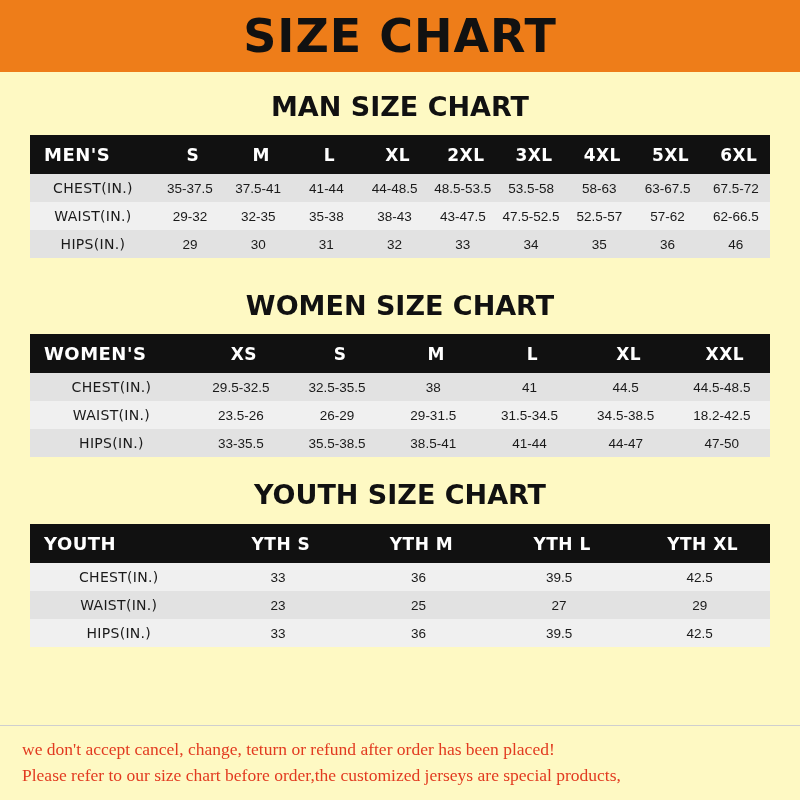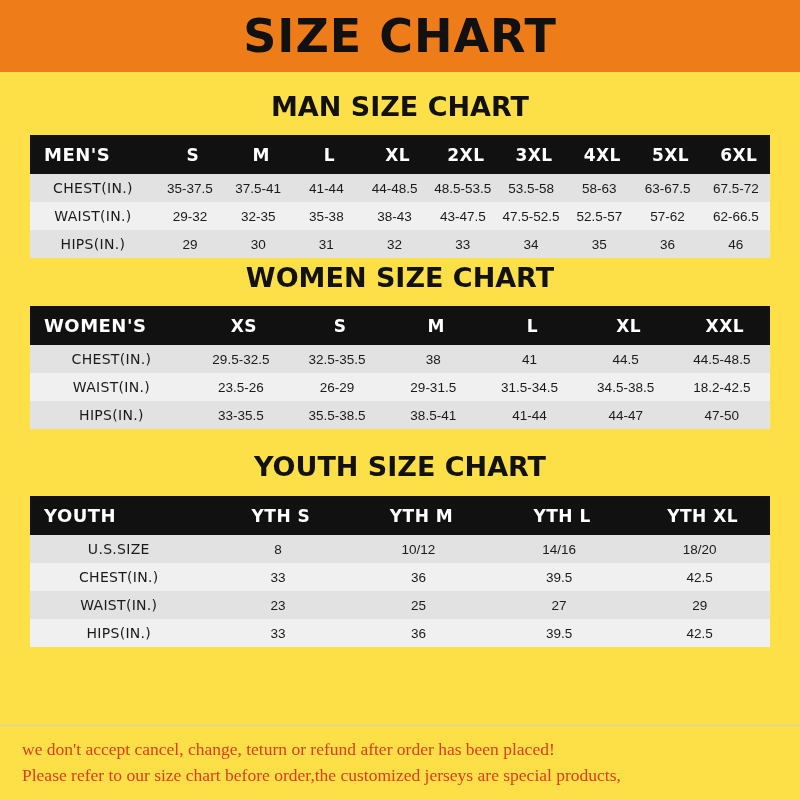--- a/index.html
+++ b/index.html
@@ -11,21 +11,21 @@
     height: 800px;
     background: #ffffff;
     font-family: "Liberation Sans", sans-serif;
     color: #111111;
     overflow: hidden;
   }
   .page {
     width: 800px;
     height: 800px;
     position: relative;
-    background: #fde047;
+    background: #fef9c3;
     box-sizing: border-box;
   }
   
   .banner {
     height: 72px;
     background: #ee7d19;
     display: flex;
     align-items: center;
     justify-content: center;
   }
@@ -41,21 +41,21 @@
   
   .section-title {
     text-align: center;
     font-family: "DejaVu Sans", sans-serif;
     font-weight: bold;
     font-size: 27px;
     color: #111111;
     letter-spacing: 0px;
   }
   .s1-title { margin-top: 19px; }
-  .s2-title { margin-top: 4px; }
+  .s2-title { margin-top: 32px; }
   .s3-title { margin-top: 22px; }
 
   
   .table-wrap {
     width: 740px;
     margin: 0 auto;
   }
   .t1-wrap { margin-top: 13px; }
   .t2-wrap { margin-top: 13px; }
   .t3-wrap { margin-top: 14px; }
@@ -270,27 +270,20 @@
       <thead>
         <tr>
           <th class="first-col">YOUTH</th>
           <th>YTH S</th>
           <th>YTH M</th>
           <th>YTH L</th>
           <th>YTH XL</th>
         </tr>
       </thead>
       <tbody>
-        <tr class="row-a">
-          <td class="first-col">U.S.SIZE</td>
-          <td>8</td>
-          <td>10/12</td>
-          <td>14/16</td>
-          <td>18/20</td>
-        </tr>
         <tr class="row-b">
           <td class="first-col">CHEST(IN.)</td>
           <td>33</td>
           <td>36</td>
           <td>39.5</td>
           <td>42.5</td>
         </tr>
         <tr class="row-a">
           <td class="first-col">WAIST(IN.)</td>
           <td>23</td>

